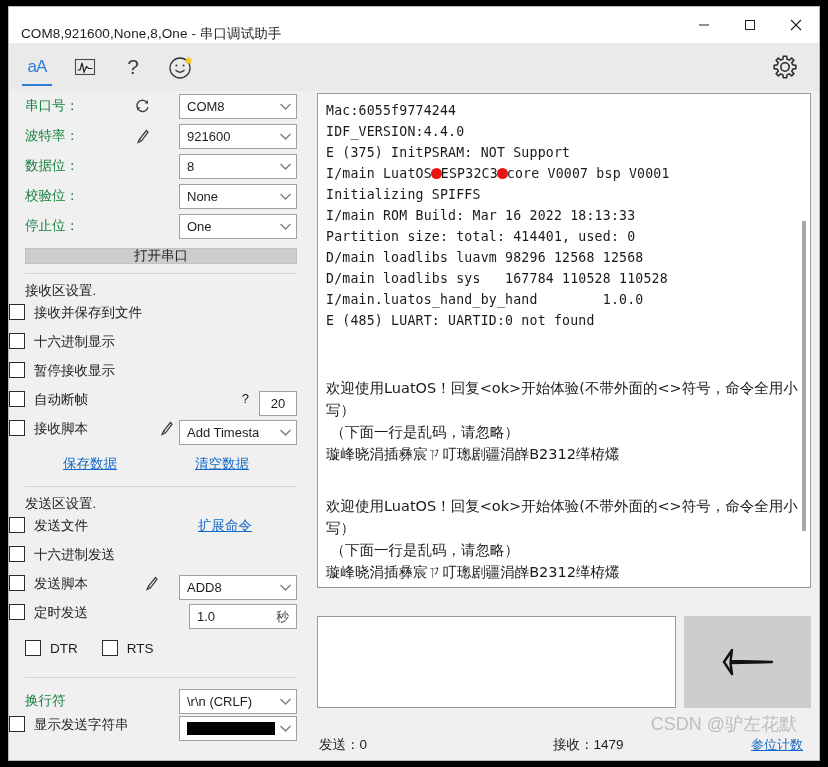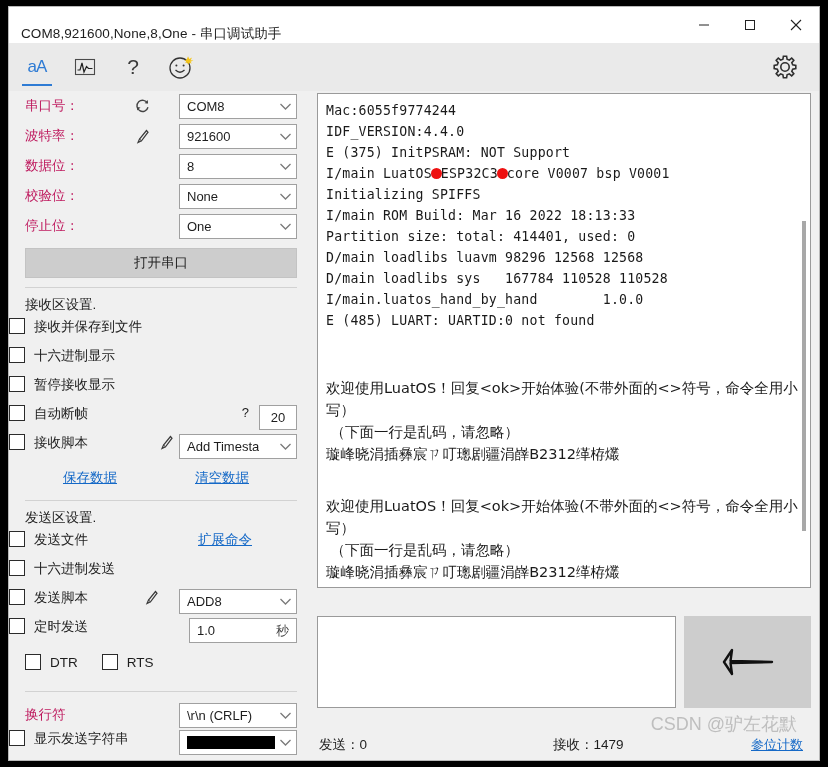--- a/index.html
+++ b/index.html
@@ -100,21 +100,21 @@
   
   .row {
     display: flex;
     align-items: center;
     height: 30px;
     margin: 0 0 0 0;
     padding: 0 12px 0 16px;
   }
   .lbl {
     font-size: 13.5px;
-    color: #be185d;
+    color: #15803d;
     white-space: nowrap;
   }
   .lbl.w {
     width: 104px;
   }
   .combo {
     margin-left: auto;
     width: 118px;
     height: 25px;
     background: #fff;
@@ -139,21 +139,21 @@
   }
   .icon-slot {
     width: 26px;
     display: flex;
     align-items: center;
     justify-content: center;
     flex: 0 0 auto;
   }
   .openbtn {
     margin: 7px 12px 0 16px;
-    height: 30px;
+    height: 16px;
     background: #cdcdcd;
     border: 1px solid #c3c3c3;
     box-sizing: border-box;
     display: flex;
     align-items: center;
     justify-content: center;
     font-size: 13.5px;
     color: #1d1d1d;
   }
   .sep {

